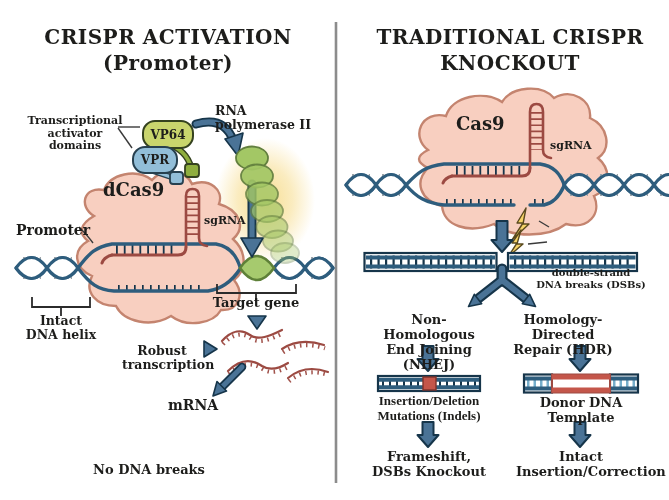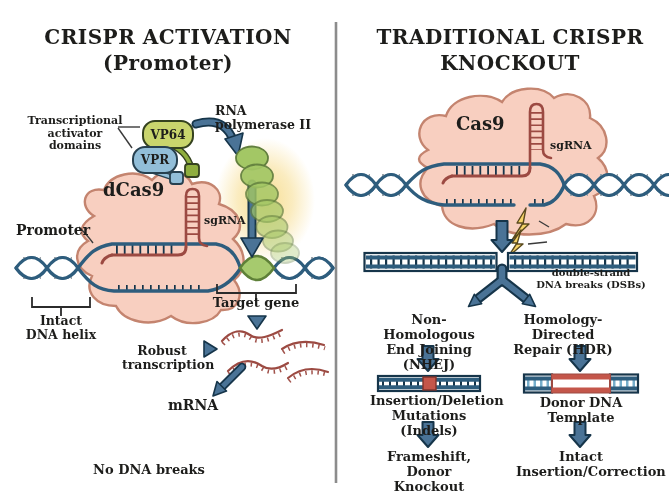--- a/index.html
+++ b/index.html
@@ -287,21 +287,21 @@
   <div class="lbl" style="left:76px;top:463px;width:146px;font-size:13px;">No DNA breaks</div>
 
   <div class="lbl" style="left:456px;top:114px;font-size:18px;">Cas9</div>
   <div class="lbl" style="left:550px;top:140px;font-size:11px;">sgRNA</div>
   <div class="lbl" style="left:532px;top:219px;width:118px;font-size:10px;margin-top:48px;">double-strand
 DNA breaks (DSBs)</div>
   <div class="lbl" style="left:370px;top:313px;width:118px;font-size:13px;">Non-Homologous
 End Joining (NHEJ)</div>
   <div class="lbl" style="left:504px;top:313px;width:118px;font-size:13px;">Homology-Directed
 Repair (HDR)</div>
-  <div class="lbl" style="left:370px;top:394px;width:118px;font-size:13px;">Insertion/Deletion
+  <div class="lbl" style="left:370px;top:394px;width:118px;font-size:13px;font-family:Liberation Serif, serif;">Insertion/Deletion
 Mutations (Indels)</div>
   <div class="lbl" style="left:370px;top:450px;width:118px;font-size:13px;">Frameshift,
-Donor Knockout</div>
+DSBs Knockout</div>
   <div class="lbl" style="left:516px;top:396px;width:130px;font-size:13px;">Donor DNA Template</div>
   <div class="lbl" style="left:516px;top:450px;width:130px;font-size:13px;">Intact
 Insertion/Correction</div>
 
 </div>
 
 </body></html>

